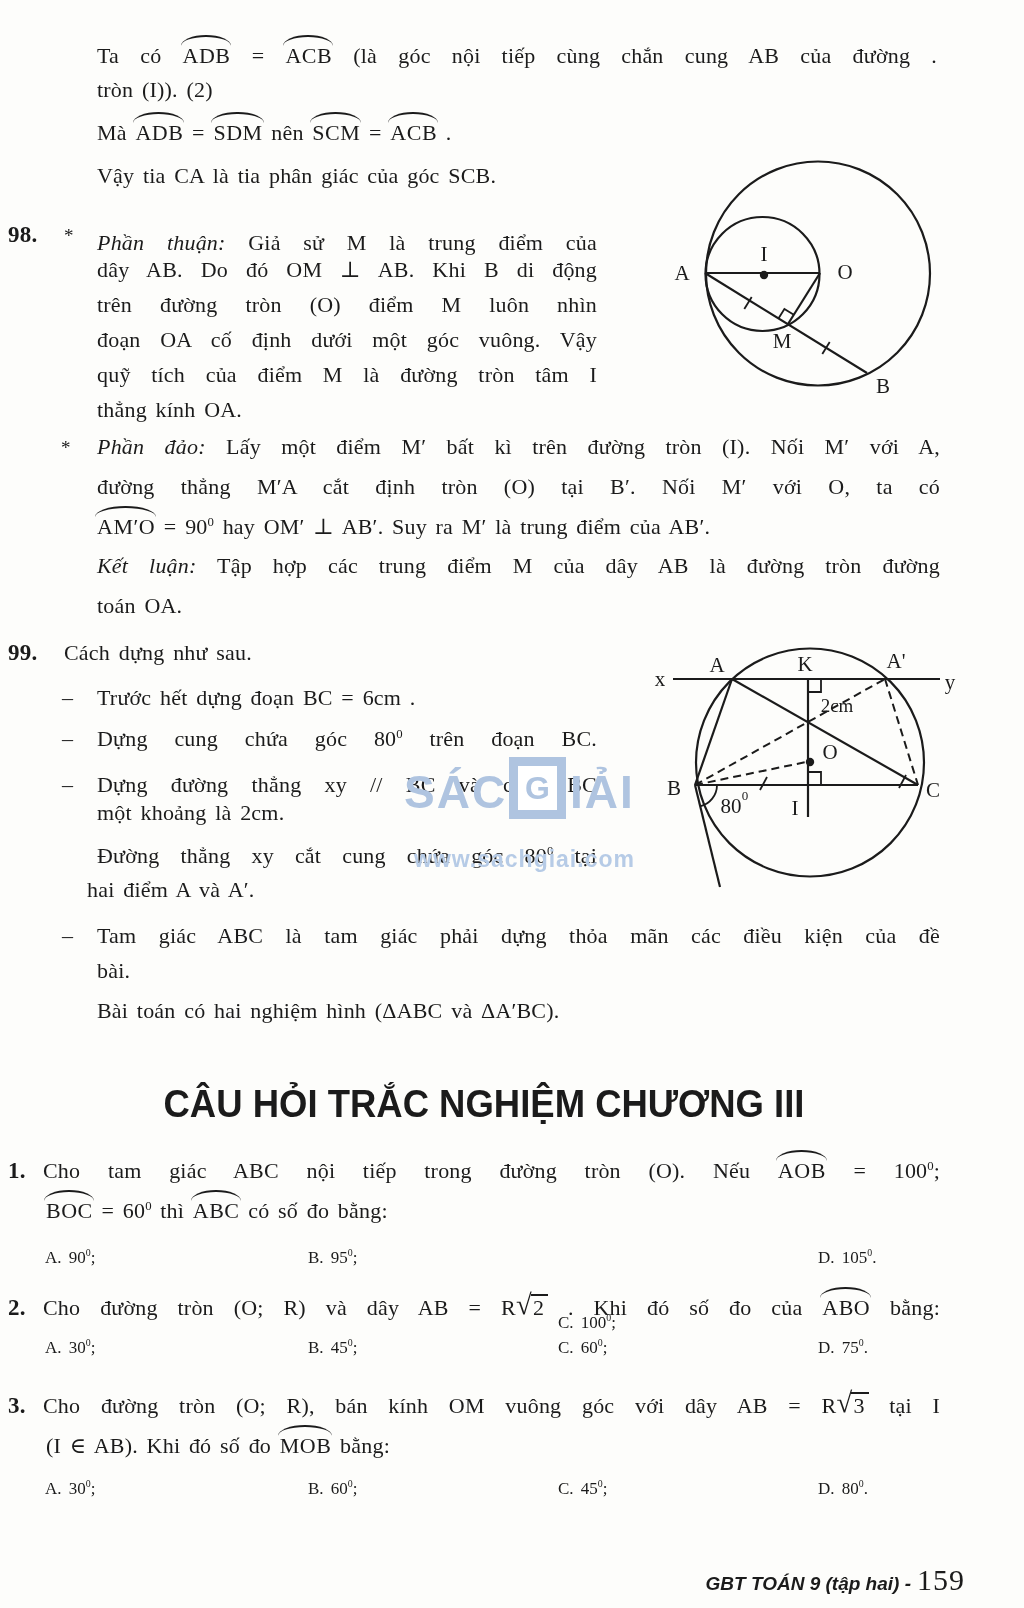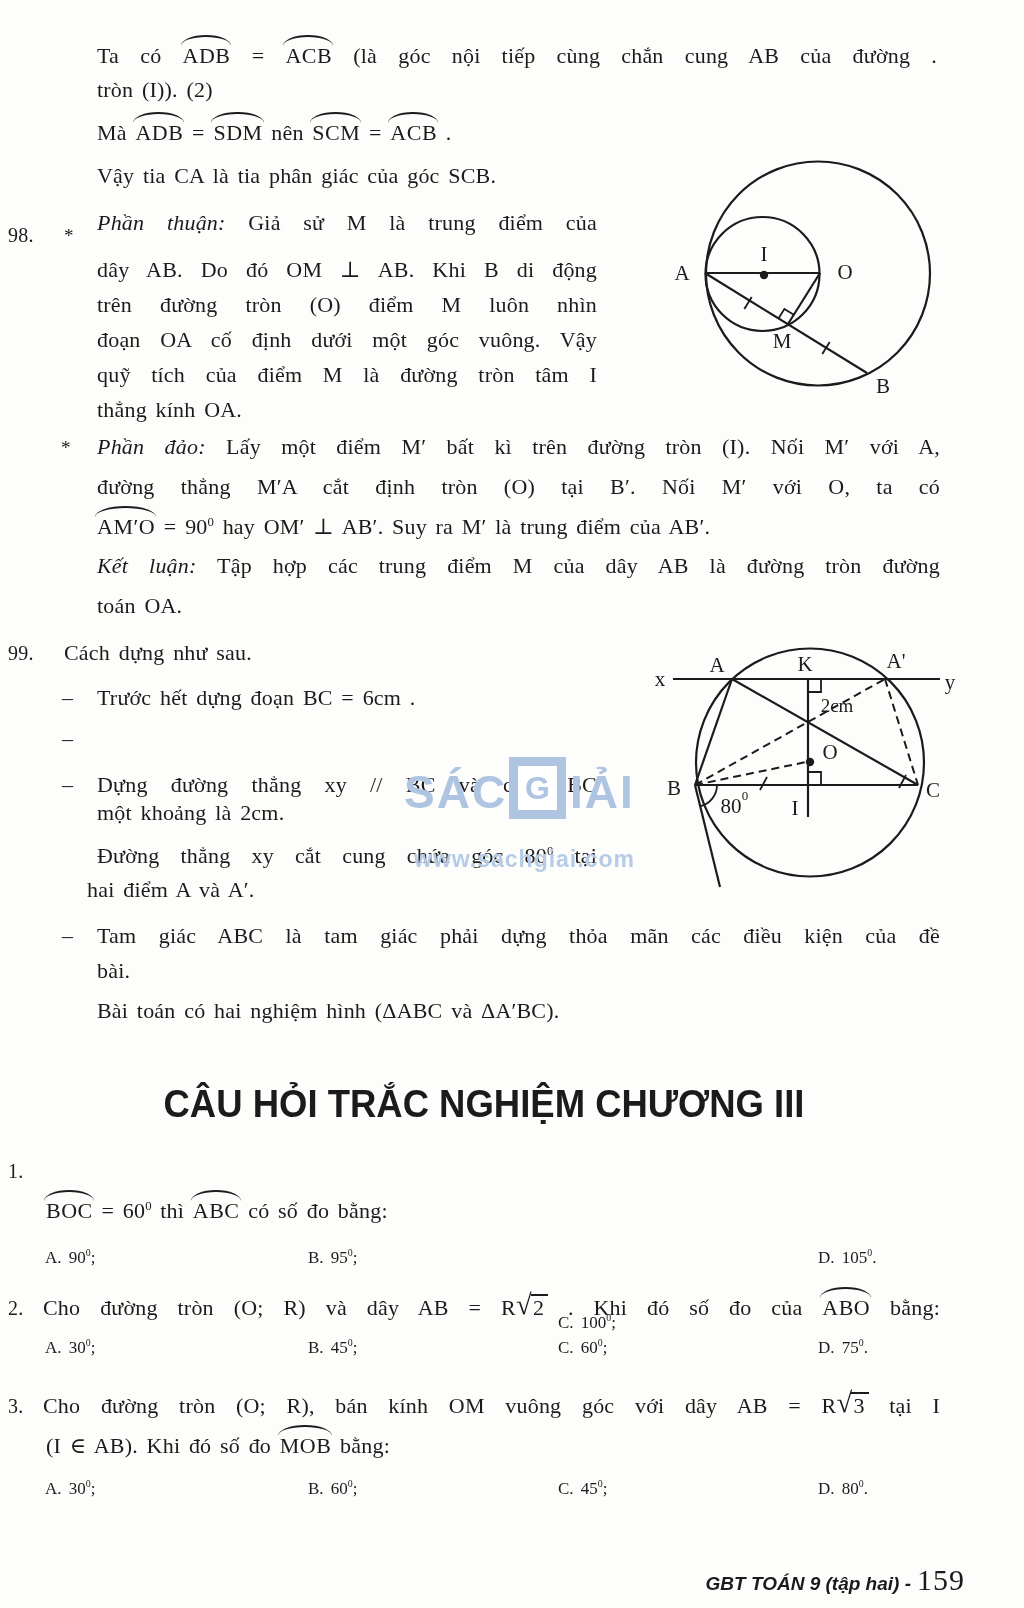--- a/index.html
+++ b/index.html
@@ -8,21 +8,21 @@
     background:#fdfdfb;color:#1b1b1b;overflow:hidden;
     font-family:"Liberation Serif","DejaVu Serif",serif;
   }
   .tline{
     position:absolute;font-size:22px;line-height:30px;white-space:nowrap;
     word-spacing:3px;letter-spacing:.2px;
   }
   .jline{
     white-space:normal;text-align:justify;text-align-last:justify;
   }
-  .num{font-weight:normal;font-size:20px;}
+  .num{font-weight:bold;font-size:23px;}
   .star{position:absolute;font-size:19px;line-height:24px;}
   .dash{position:absolute;font-size:22px;line-height:30px;}
   .seg-i{font-style:italic;}
   .seg-sup{vertical-align:super;font-size:0.58em;line-height:0;letter-spacing:0;}
   .seg-arc{position:relative;letter-spacing:.5px;margin-top:8px;}
   .seg-arc::after{
     content:"";position:absolute;left:-2px;right:-1px;top:-8px;height:9px;
     border-top:2px solid #1b1b1b;border-radius:50% 50% 0 0 / 100% 100% 0 0;
   }
   .seg-sqrt{
@@ -67,21 +67,21 @@
 
 <div class="page">
 
   <div class="tline jline" style="left:97px;top:41px;width:840px;">Ta có <span class="seg-arc">ADB</span> = <span class="seg-arc">ACB</span> (là góc nội tiếp cùng chắn cung AB của đường .</div>
   <div class="tline" style="left:97px;top:75px;">tròn (I)). (2)</div>
   <div class="tline" style="left:97px;top:118px;">Mà <span class="seg-arc">ADB</span> = <span class="seg-arc">SDM</span> nên <span class="seg-arc">SCM</span> = <span class="seg-arc">ACB</span> .</div>
   <div class="tline" style="left:97px;top:161px;">Vậy tia CA là tia phân giác của góc SCB.</div>
 
   <div class="tline num" style="left:8px;top:220px;">98.</div>
   <div class="star" style="left:64px;top:224px;">*</div>
-  <div class="tline jline" style="left:97px;top:208px;width:500px;"><span class="seg-i">Phần thuận:</span> Giả sử M là trung điểm của</div>
+  <div class="tline jline" style="left:97px;top:228px;width:500px;"><span class="seg-i">Phần thuận:</span> Giả sử M là trung điểm của</div>
   <div class="tline jline" style="left:97px;top:255px;width:500px;">dây AB. Do đó OM ⊥ AB. Khi B di động</div>
   <div class="tline jline" style="left:97px;top:290px;width:500px;">trên đường tròn (O) điểm M luôn nhìn</div>
   <div class="tline jline" style="left:97px;top:325px;width:500px;">đoạn OA cố định dưới một góc vuông. Vậy</div>
   <div class="tline jline" style="left:97px;top:360px;width:500px;">quỹ tích của điểm M là đường tròn tâm I</div>
   <div class="tline" style="left:97px;top:395px;">thẳng kính OA.</div>
 
   <svg style="position:absolute;left:630px;top:148px;" width="340" height="260" viewBox="0 0 340 260">
     <g fill="none" stroke="#1b1b1b" stroke-width="2.2">
       <circle cx="188" cy="125.5" r="112"></circle>
       <circle cx="132.5" cy="126" r="57"></circle>
@@ -107,20 +107,21 @@
   <div class="tline jline" style="left:97px;top:551px;width:843px;"><span class="seg-i">Kết luận:</span> Tập hợp các trung điểm M của dây AB là đường tròn đường</div>
   <div class="tline" style="left:97px;top:591px;">toán OA.</div>
 
   <div class="tline num" style="left:8px;top:638px;">99.</div>
   <div class="tline" style="left:64px;top:638px;">Cách dựng như sau.</div>
 
   <div class="dash" style="left:62px;top:683px;">–</div>
   <div class="tline" style="left:97px;top:683px;">Trước hết dựng đoạn BC = 6cm .</div>
 
   <div class="dash" style="left:62px;top:724px;">–</div>
+  <div class="tline jline" style="left:97px;top:724px;width:500px;">Dựng cung chứa góc 80<span class="seg-sup">0</span> trên đoạn BC.</div>
 
   <div class="dash" style="left:62px;top:770px;">–</div>
   <div class="tline jline" style="left:97px;top:770px;width:500px;">Dựng đường thẳng xy // BC và cách BC</div>
   <div class="tline" style="left:97px;top:798px;">một khoảng là 2cm.</div>
 
   <div class="tline jline" style="left:97px;top:841px;width:500px;">Đường thẳng xy cắt cung chứa góc 80<span class="seg-sup">0</span> tại</div>
   <div class="tline" style="left:87px;top:875px;">hai điểm A và A′.</div>
 
   <div class="dash" style="left:62px;top:921px;">–</div>
   <div class="tline jline" style="left:97px;top:921px;width:843px;">Tam giác ABC là tam giác phải dựng thỏa mãn các điều kiện của đề</div>
@@ -166,20 +167,21 @@
   <div class="wm wm-word" style="left:404px;top:769px;">SÁCH</div>
   <div class="wm wm-box" style="left:509px;top:757px;">
     <span>G</span>
   </div>
   <div class="wm wm-word" style="left:570px;top:769px;">IẢI</div>
   <div class="wm wm-url" style="left:414px;top:826px;margin-top:20px;">www.sachgiai.com</div>
 
   <div class="quiz-title">CÂU HỎI TRẮC NGHIỆM CHƯƠNG III</div>
 
   <div class="tline num" style="left:8px;top:1156px;">1.</div>
+  <div class="tline jline" style="left:43px;top:1156px;width:897px;">Cho tam giác ABC nội tiếp trong đường tròn (O). Nếu <span class="seg-arc">AOB</span> = 100<span class="seg-sup">0</span>;</div>
   <div class="tline" style="left:46px;top:1196px;"><span class="seg-arc">BOC</span> = 60<span class="seg-sup">0</span> thì <span class="seg-arc">ABC</span> có số đo bằng:</div>
   <div class="answer" style="left:45px;top:1243px;">A. 90<span class="seg-sup">0</span>;</div>
   <div class="answer" style="left:308px;top:1243px;">B. 95<span class="seg-sup">0</span>;</div>
   <div class="answer" style="left:558px;top:1308px;">C. 100<span class="seg-sup">0</span>;</div>
   <div class="answer" style="left:818px;top:1243px;">D. 105<span class="seg-sup">0</span>.</div>
 
   <div class="tline num" style="left:8px;top:1293px;">2.</div>
   <div class="tline jline" style="left:43px;top:1293px;width:897px;">Cho đường tròn (O; R) và dây AB = R<span class="seg-sqrt">2</span> . Khi đó số đo của <span class="seg-arc">ABO</span> bằng:</div>
   <div class="answer" style="left:45px;top:1333px;">A. 30<span class="seg-sup">0</span>;</div>
   <div class="answer" style="left:308px;top:1333px;">B. 45<span class="seg-sup">0</span>;</div>

